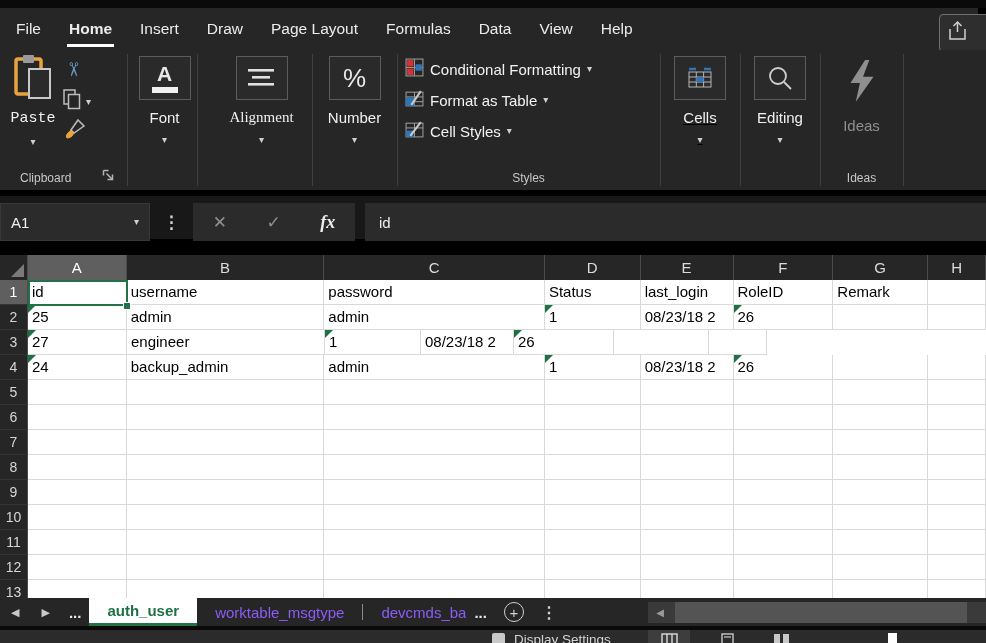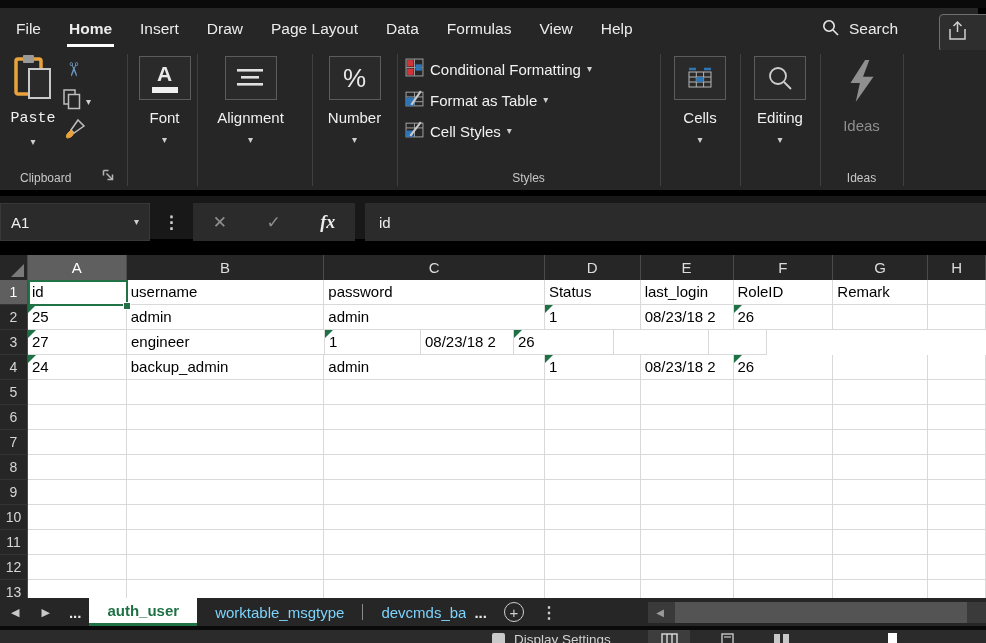--- a/index.html
+++ b/index.html
@@ -55,21 +55,21 @@
   .rowhdr.sel{background:#5f5f5f;color:#fff;}
   .cell{box-sizing:border-box;border-right:1px solid #d9d9d9;border-bottom:1px solid #d9d9d9;background:#fff;position:relative;font-size:15px;color:#000;line-height:23px;padding-left:4px;white-space:nowrap;overflow:hidden;}
   .cA{width:99px}.cB{width:198px}.cC{width:221px}.cD{width:96px}.cE{width:93px}.cF{width:100px}.cG{width:95px}.cH{width:58px}
   .tri{position:absolute;top:0;left:0;width:0;height:0;border-top:8px solid #1e7145;border-right:8px solid transparent;}
   .selbox{position:absolute;left:28px;top:25px;width:100px;height:26px;border:2px solid #217346;box-sizing:border-box;pointer-events:none;}
   .fillh{position:absolute;left:123px;top:47px;width:6px;height:6px;background:#217346;border:1px solid #fff;pointer-events:none;}
   
   .tabbar{position:absolute;top:598px;left:0;right:0;height:28px;background:#262626;display:flex;align-items:stretch;z-index:5;}
   .tnav{color:#c9c9c9;font-size:11px;display:flex;align-items:center;padding:0 11px;}
   .toverflow{color:#e8e8e8;font-size:15px;font-weight:bold;display:flex;align-items:center;padding:0 8px;}
-  .tab{display:flex;align-items:center;padding:0 18px;color:#7dd3fc;font-size:15px;white-space:nowrap;}
+  .tab{display:flex;align-items:center;padding:0 18px;color:#8b5cf6;font-size:15px;white-space:nowrap;}
   .tab.active{background:#fff;color:#1e7145;font-weight:bold;border-bottom:3px solid #217346;box-sizing:border-box;}
   .tab.clip{max-width:106px;overflow:hidden;padding-right:0;}
   .tabsep{width:1px;height:16px;background:#8a8a8a;align-self:center;}
   .add-btn{width:20px;height:20px;border:1.5px solid #cfcfcf;border-radius:50%;color:#cfcfcf;display:flex;align-items:center;justify-content:center;font-size:15px;line-height:1;align-self:center;margin:0 9px;box-sizing:border-box;}
   .tab-more{color:#cfcfcf;font-size:16px;font-weight:bold;align-self:center;margin:0 8px;}
   .hscroll{position:absolute;left:648px;right:0;top:4px;bottom:3px;background:#3a3a3a;display:flex;align-items:center;}
   .hs-arrow{width:24px;text-align:center;color:#9a9a9a;font-size:10px;}
   .hs-thumb{height:100%;width:292px;background:#545454;margin-left:3px;}
   .gap2{position:absolute;top:626px;left:0;right:0;height:4px;background:#0a0a0a;}
   
@@ -84,31 +84,24 @@
 <body>
 
 <div class="titlebar"></div>
 
 <div class="menubar">
   <div class="menu-item">File</div>
   <div class="menu-item active">Home</div>
   <div class="menu-item">Insert</div>
   <div class="menu-item">Draw</div>
   <div class="menu-item">Page Layout</div>
+  <div class="menu-item">Formulas</div>
   <div class="menu-item">Data</div>
-  <div class="menu-item">Formulas</div>
   <div class="menu-item">View</div>
   <div class="menu-item">Help</div>
-  <div class="menu-search">
-    <span><svg width="17" height="17" viewBox="0 0 17 17">
-          <circle cx="7" cy="7" r="5.2" fill="none" stroke="#e8e8e8" stroke-width="1.6"></circle>
-          <line x1="11" y1="11" x2="16" y2="16" stroke="#e8e8e8" stroke-width="1.6"></line>
-        </svg></span>
-    <span>Search</span>
-  </div>
   <div class="share-btn">
     <span><svg width="22" height="22" viewBox="0 0 22 22">
           <path d="M3 9 v10 h15 v-10" fill="none" stroke="#d0d0d0" stroke-width="1.5"></path>
           <path d="M10.5 12 V2.5" stroke="#d0d0d0" stroke-width="1.5" fill="none"></path>
           <path d="M6.5 6 L10.5 2 L14.5 6" fill="none" stroke="#d0d0d0" stroke-width="1.5"></path>
         </svg></span>
   </div>
 </div>
 
 <div class="ribbon">
@@ -149,21 +142,21 @@
   <div class="bigbtn" style="left:132px;width:65px;">
     <div class="icobox">
       <span class="font-A">A</span>
       <span class="font-bar"></span>
     </div>
     <span class="lbl">Font</span>
     <span class="caret">▾</span>
   </div>
   <div class="rsep" style="left:197px;"></div>
 
-  <div class="bigbtn" style="left:193px;width:115px;">
+  <div class="bigbtn" style="left:204px;width:115px;font-family:Liberation Serif, serif;">
     <div class="icobox">
       <svg width="28" height="20" viewBox="0 0 28 20">
           <rect y="1" width="26" height="2.6" fill="#e0e0e0"></rect>
           <rect x="4" y="8" width="18" height="2.6" fill="#e0e0e0"></rect>
           <rect y="15" width="26" height="2.6" fill="#e0e0e0"></rect>
         </svg>
     </div>
     <span class="lbl">Alignment</span>
     <span class="caret">▾</span>
   </div>
@@ -209,21 +202,21 @@
           <line x1="9" y1="3" x2="9" y2="16" stroke="#9a9a9a"></line>
           <rect x="1" y="10" width="7" height="6" fill="#2e75b6"></rect>
           <line x1="15" y1="2" x2="5" y2="15" stroke="#c9c9c9" stroke-width="2"></line>
         </svg></span>
     <span>Cell Styles</span>
     <span class="caret">▾</span>
   </div>
   <div class="glabel" style="left:397px;width:263px;text-align:center;">Styles</div>
   <div class="rsep" style="left:660px;"></div>
 
-  <div class="bigbtn" style="left:660px;width:80px;">
+  <div class="bigbtn" style="left:660px;width:80px;text-decoration:underline;">
     <div class="icobox">
       <svg width="26" height="22" viewBox="0 0 26 22">
           <path d="M2 2 h7 M17 2 h7" stroke="#2e75b6" stroke-width="2.5"></path>
           <rect x="2" y="5" width="22" height="15" fill="none" stroke="#b5b5b5"></rect>
           <line x1="2" y1="10" x2="24" y2="10" stroke="#b5b5b5"></line>
           <line x1="2" y1="15" x2="24" y2="15" stroke="#b5b5b5"></line>
           <line x1="9.3" y1="5" x2="9.3" y2="20" stroke="#b5b5b5"></line>
           <line x1="16.6" y1="5" x2="16.6" y2="20" stroke="#b5b5b5"></line>
           <rect x="9.3" y="10" width="7.3" height="5" fill="#2e75b6"></rect>
         </svg>

